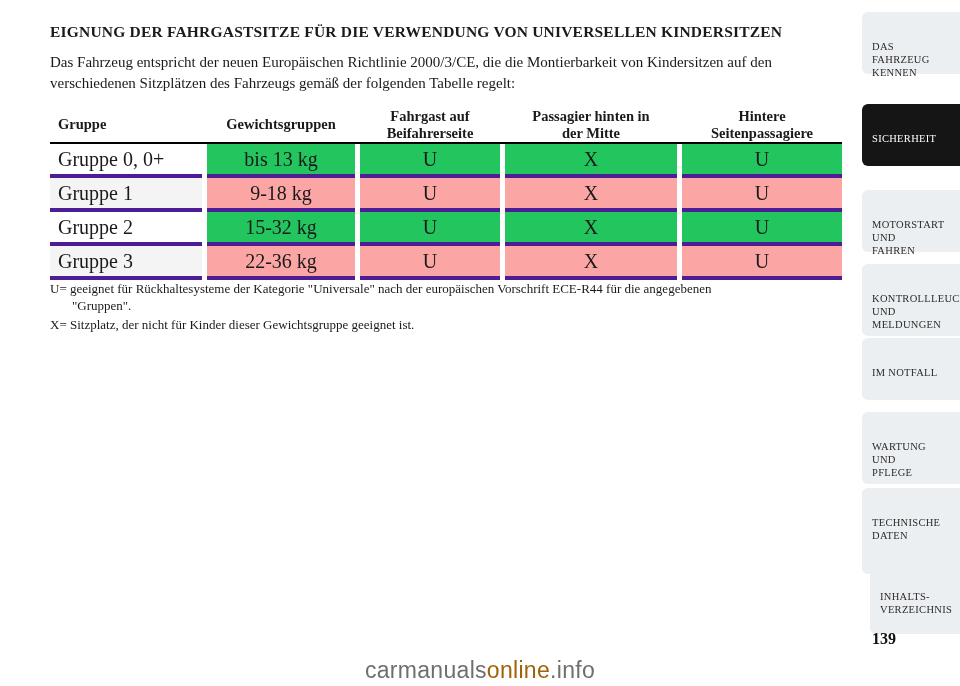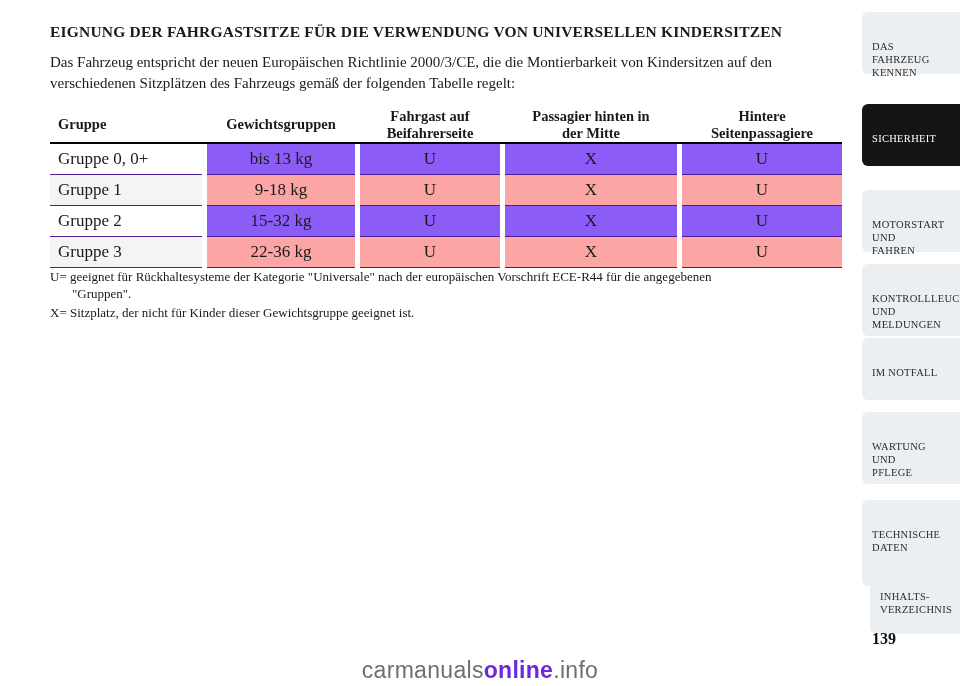--- a/index.html
+++ b/index.html
@@ -61,32 +61,32 @@
     line-height: 1.18;
     padding: 6px 6px 9px 6px;
     text-align: center;
     border-bottom: 2.5px solid #000;
   }
   .th-cell.left {
     text-align: left;
     padding-left: 8px;
   }
   .row-cell {
-    font-size: 17px;
+    font-size: 20px;
     height: 30px;
     text-align: center;
-    border-bottom: 1px solid #4c1d95;
+    border-bottom: 4px solid #4c1d95;
   }
   .row-cell.left {
     text-align: left;
     padding-left: 8px;
     background: #ffffff;
   }
   .row-cell.shade {
-    background: #8b5cf6;
+    background: #22c55e;
   }
   
   .sep {
     width: 5px;
     background: #ffffff;
   }
   .sep-head {
     border-bottom: 2.5px solid #000;
   }
   .alt-row .row-cell.left { background: #f4f4f4; }
@@ -149,22 +149,22 @@
     left: 0;
     right: 0;
     bottom: 2px;
     text-align: center;
     font-family: "Liberation Sans", sans-serif;
     font-size: 23px;
     color: #6f6f6f;
     letter-spacing: 0.3px;
   }
   .watermark .bold {
-    font-weight: bold;
-    color: #6d28d9;
+    font-weight: normal;
+    color: #a16207;
   }
 </style>
 </head>
 <body>
 
 <div class="page">
 
   <div class="content">
 
     <h1 class="doc-title">EIGNUNG DER FAHRGASTSITZE FÜR DIE VERWENDUNG VON UNIVERSELLEN KINDERSITZEN</h1>
@@ -281,21 +281,21 @@
       <div>UND MELDUNGEN</div>
     </div>
     <div class="tab" style="top:338px;height:62px;">
       <div>IM NOTFALL</div>
       <div></div>
     </div>
     <div class="tab" style="top:412px;height:72px;">
       <div>WARTUNG UND</div>
       <div>PFLEGE</div>
     </div>
-    <div class="tab" style="top:488px;height:86px;margin-top:12px;">
+    <div class="tab" style="top:488px;height:86px;">
       <div>TECHNISCHE</div>
       <div>DATEN</div>
     </div>
     <div class="tab" style="top:562px;height:72px;margin-left:8px;">
       <div>INHALTS-</div>
       <div>VERZEICHNIS</div>
     </div>
   </div>
 
   <div class="page-number">139</div>

